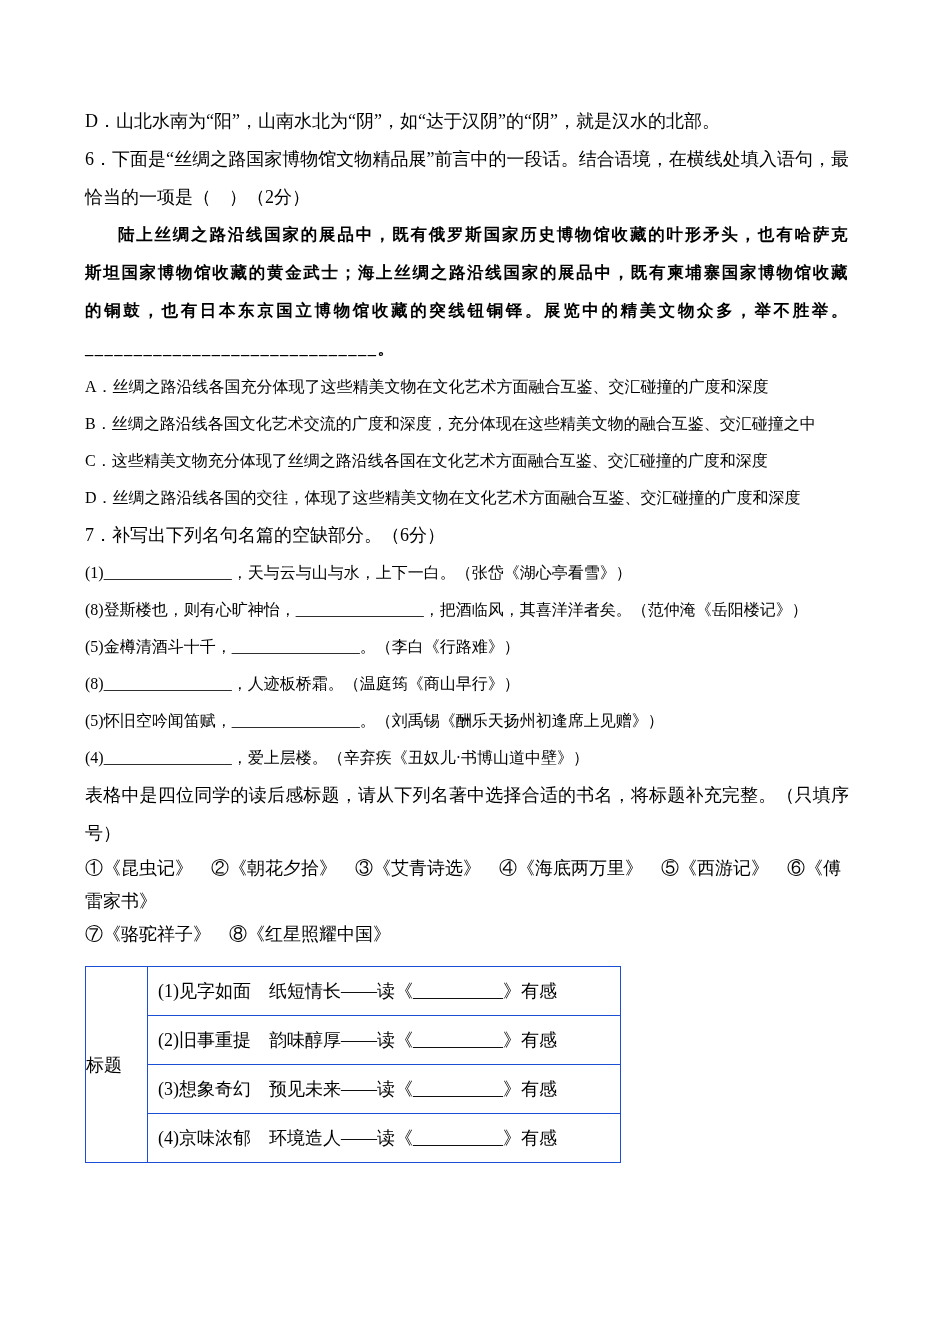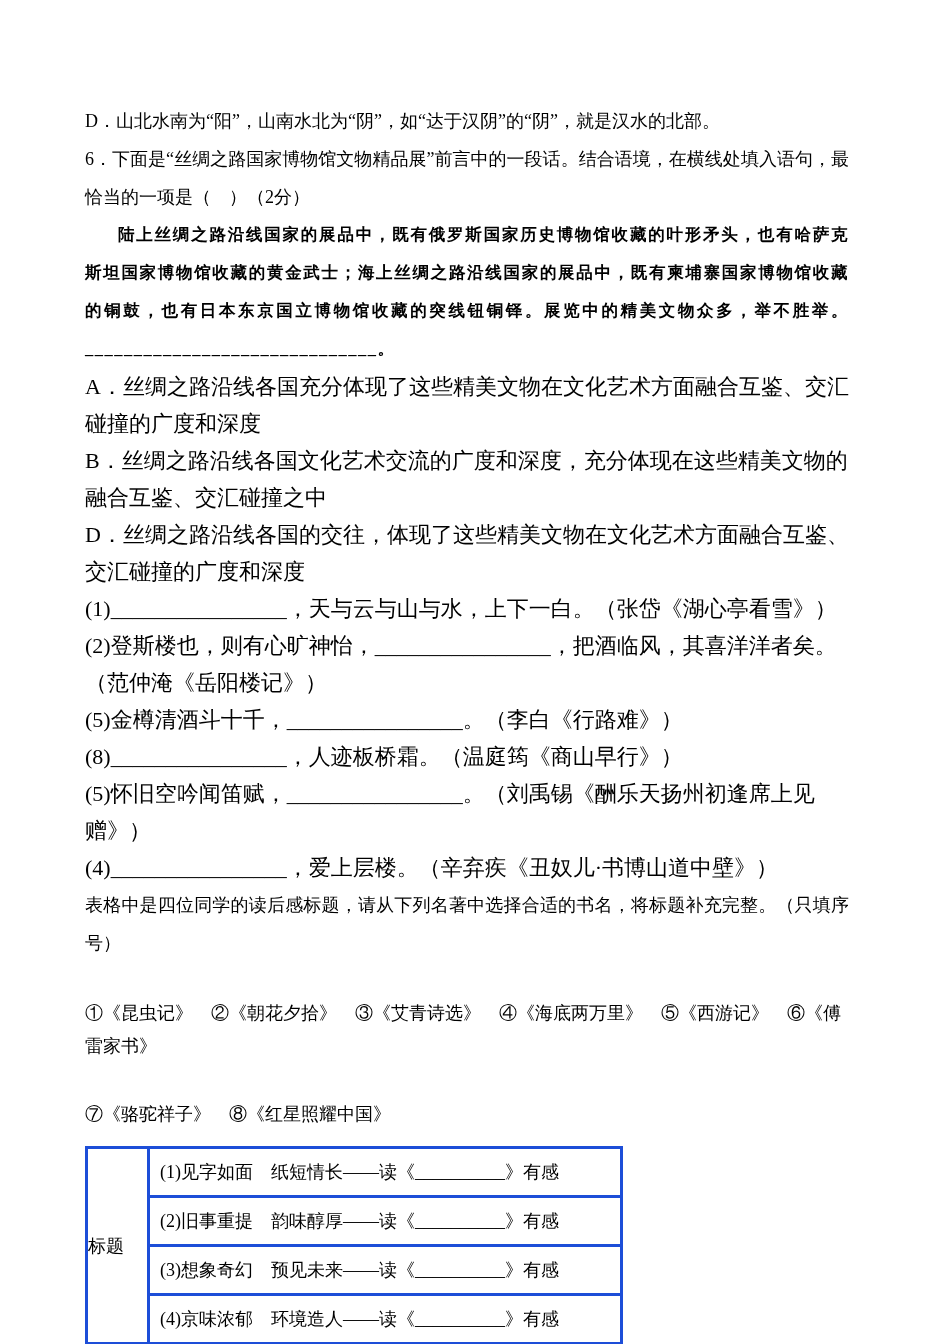--- a/index.html
+++ b/index.html
@@ -26,28 +26,28 @@
     text-align: justify;
   }
   .passage {
     font-size: 16.5px;
     line-height: 38px;
     letter-spacing: 1.5px;
     font-weight: 600;
     text-align: justify;
     text-indent: 2em;
   }
-  .q7-item, .option-line { font-size: 22px; line-height: 37px; }
-  .books-line { font-size: 18px; line-height: 33px; margin-top: 35px; }
+  .q7-item, .option-line { font-size: 16px; line-height: 37px; }
+  .books-line { font-size: 18px; line-height: 33px; }
   .q8-table {
     border-collapse: collapse;
     margin-top: 15px;
     border: 1.5px solid #000;
   }
-  .q8-table td { border: 3px solid #1d4ed8; font-size: 18px; }
+  .q8-table td { border: 1px solid #1d4ed8; font-size: 18px; }
   .q8-label-cell {
     width: 62px;
     vertical-align: middle;
   }
   .q8-row-cell {
     width: 473px;
     height: 49px;
     padding-left: 10px;
     vertical-align: middle;
   }
@@ -59,24 +59,26 @@
   <div class="content">
 
     <p class="line">D．山北水南为“阳”，山南水北为“阴”，如“达于汉阴”的“阴”，就是汉水的北部。</p>
 
     <p class="line">6．下面是“丝绸之路国家博物馆文物精品展”前言中的一段话。结合语境，在横线处填入语句，最恰当的一项是（　）（2分）</p>
 
     <p class="passage">陆上丝绸之路沿线国家的展品中，既有俄罗斯国家历史博物馆收藏的叶形矛头，也有哈萨克斯坦国家博物馆收藏的黄金武士；海上丝绸之路沿线国家的展品中，既有柬埔寨国家博物馆收藏的铜鼓，也有日本东京国立博物馆收藏的突线钮铜铎。展览中的精美文物众多，举不胜举。______________________________。</p>
 
     <p class="option-line">A．丝绸之路沿线各国充分体现了这些精美文物在文化艺术方面融合互鉴、交汇碰撞的广度和深度</p>
     <p class="option-line">B．丝绸之路沿线各国文化艺术交流的广度和深度，充分体现在这些精美文物的融合互鉴、交汇碰撞之中</p>
+    <p class="option-line">C．这些精美文物充分体现了丝绸之路沿线各国在文化艺术方面融合互鉴、交汇碰撞的广度和深度</p>
     <p class="option-line">D．丝绸之路沿线各国的交往，体现了这些精美文物在文化艺术方面融合互鉴、交汇碰撞的广度和深度</p>
 
+    <p class="line">7．补写出下列名句名篇的空缺部分。（6分）</p>
     <p class="q7-item">(1)________________，天与云与山与水，上下一白。（张岱《湖心亭看雪》）</p>
-    <p class="q7-item">(2)登斯楼也，则有心旷神怡，________________，把酒临风，其喜洋洋者矣。（范仲淹《岳阳楼记》）</p>
+    <p class="q7-item">(8)登斯楼也，则有心旷神怡，________________，把酒临风，其喜洋洋者矣。（范仲淹《岳阳楼记》）</p>
     <p class="q7-item">(5)金樽清酒斗十千，________________。（李白《行路难》）</p>
     <p class="q7-item">(8)________________，人迹板桥霜。（温庭筠《商山早行》）</p>
     <p class="q7-item">(5)怀旧空吟闻笛赋，________________。（刘禹锡《酬乐天扬州初逢席上见赠》）</p>
     <p class="q7-item">(4)________________，爱上层楼。（辛弃疾《丑奴儿·书博山道中壁》）</p>
 
     <p class="line">表格中是四位同学的读后感标题，请从下列名著中选择合适的书名，将标题补充完整。（只填序号）</p>
     <p class="books-line">①《昆虫记》　②《朝花夕拾》　③《艾青诗选》　④《海底两万里》　⑤《西游记》　⑥《傅雷家书》</p>
     <p class="books-line">⑦《骆驼祥子》　⑧《红星照耀中国》</p>
 
     <table class="q8-table">

